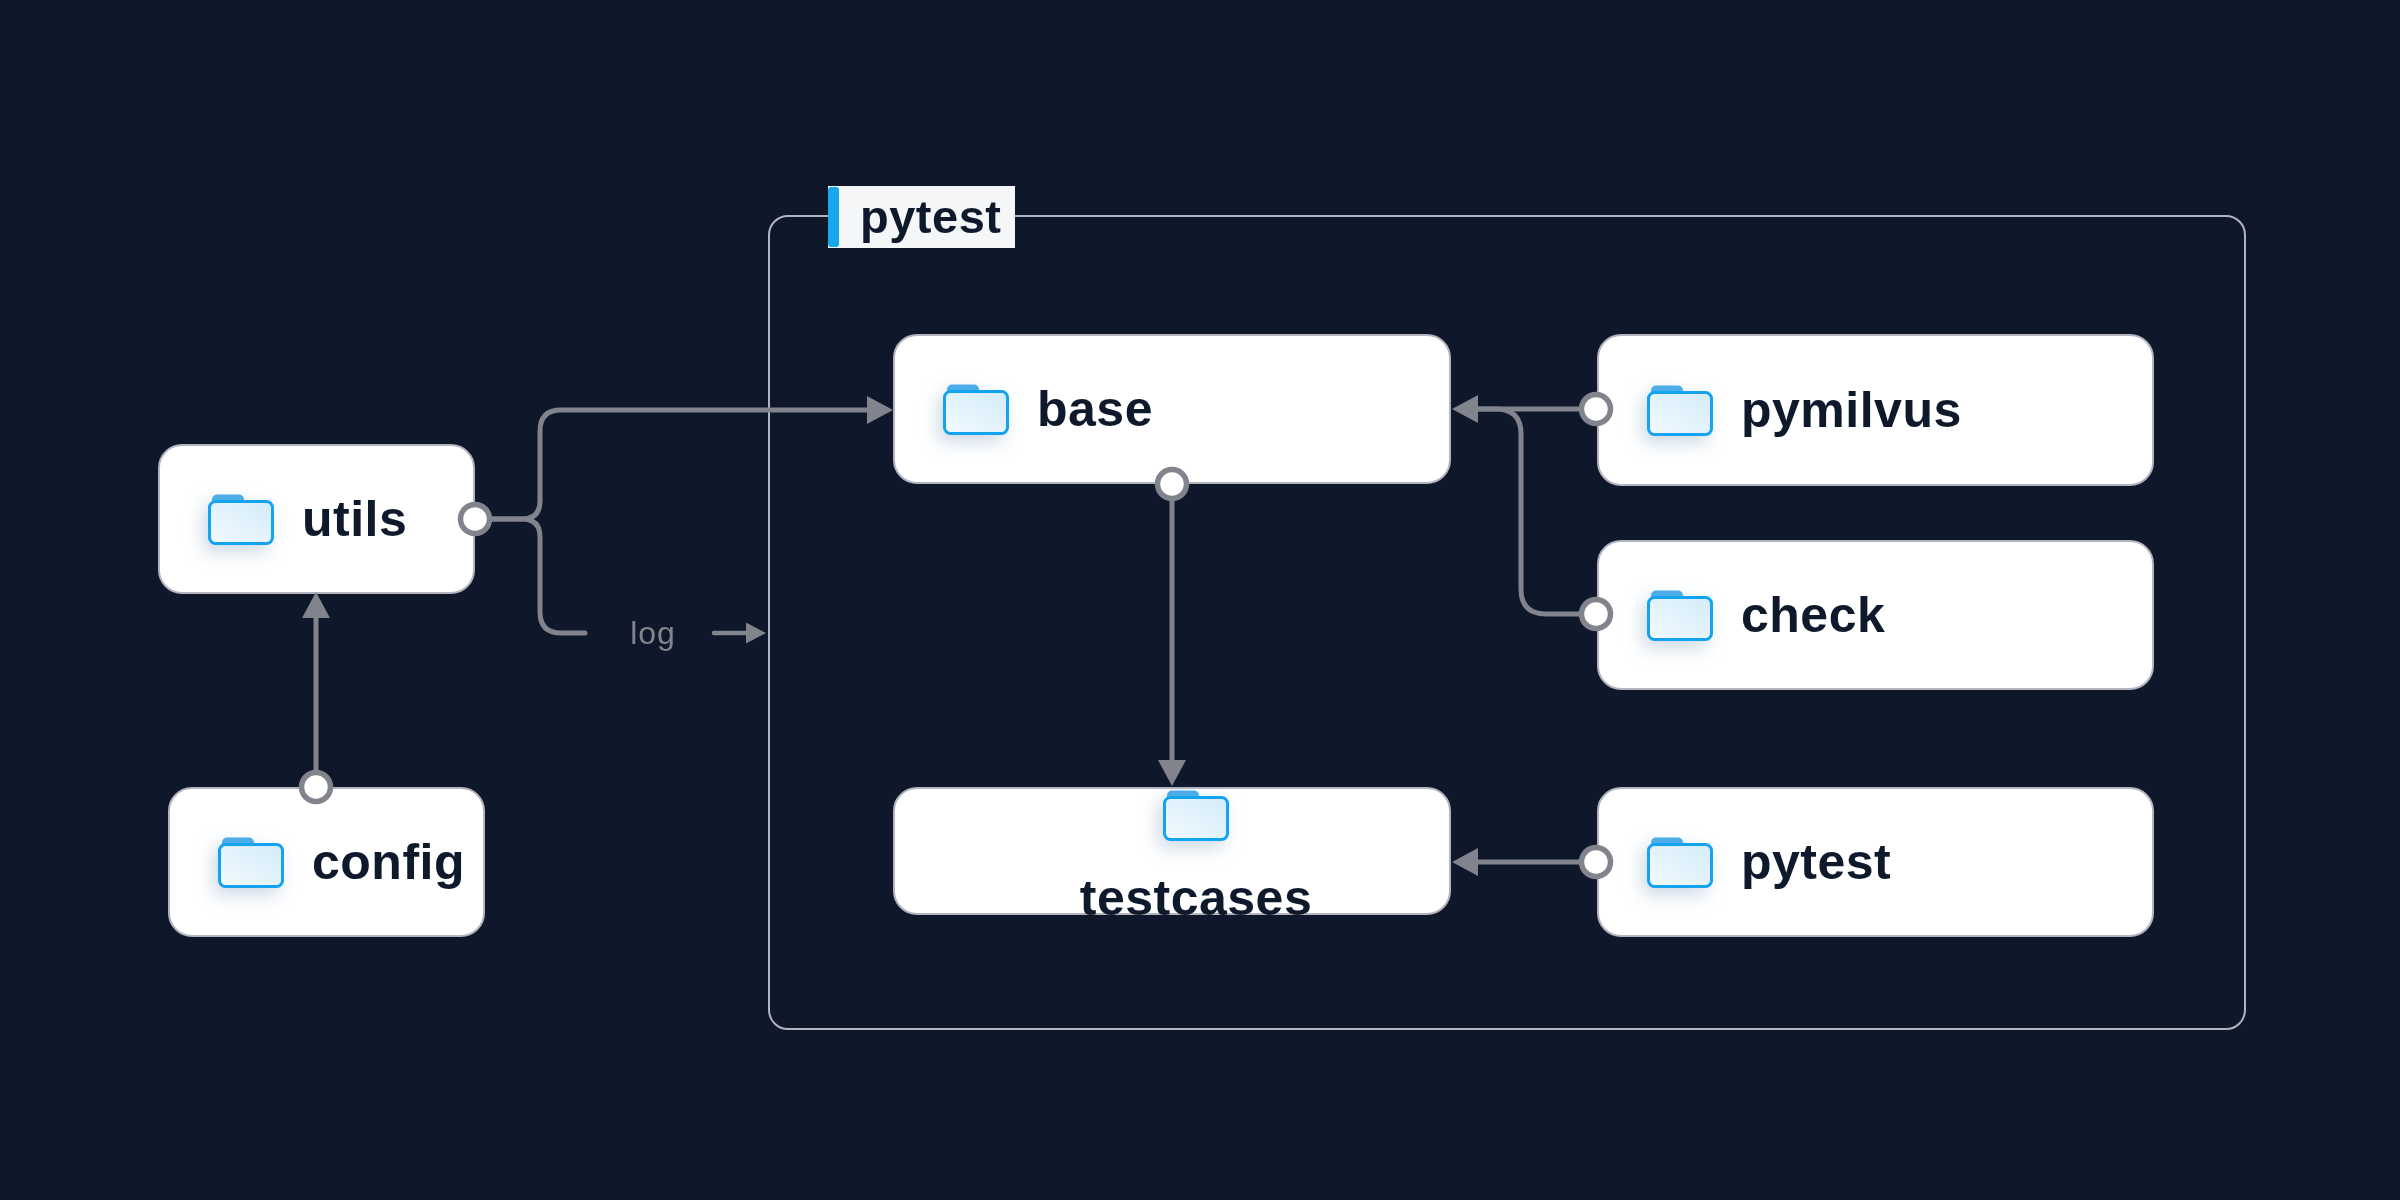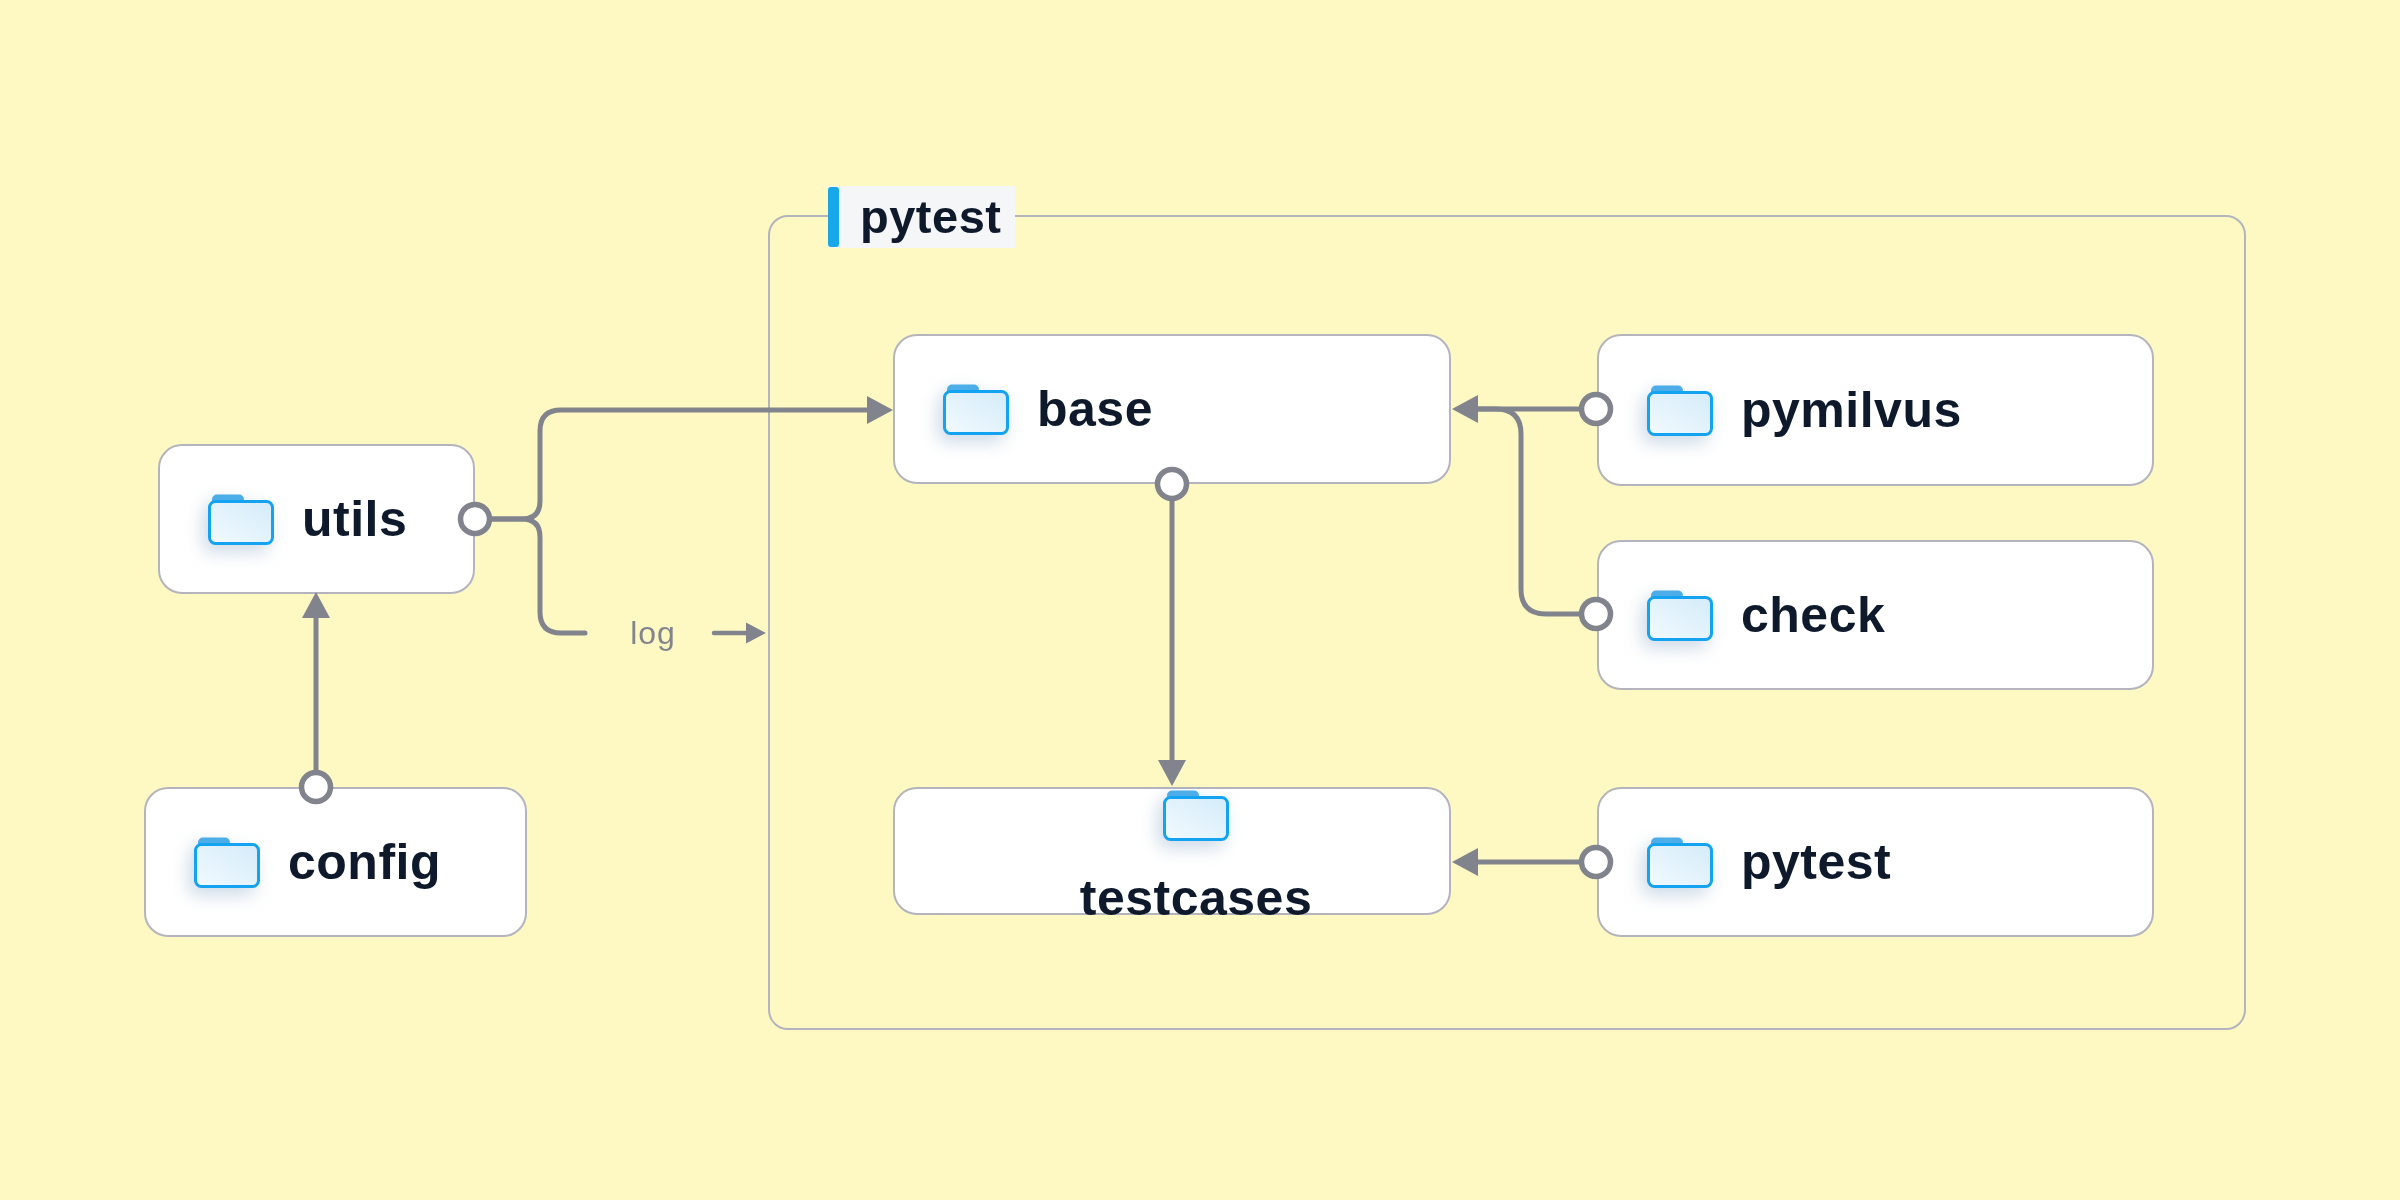--- a/index.html
+++ b/index.html
@@ -5,21 +5,21 @@
   html, body { margin: 0; padding: 0; }
   body {
     width: 2400px; height: 1200px;
     background: #f5f6f7;
     font-family: "Liberation Sans", sans-serif;
     overflow: hidden;
   }
   .canvas {
     position: relative;
     width: 2400px; height: 1200px;
-    background: #fef9c3;
+    background: #0f172a;
   }
 
   
   .group {
     position: absolute;
     left: 768px; top: 215px;
     width: 1478px; height: 815px;
     border: 2px solid #b3b4be;
     border-radius: 20px;
     box-sizing: border-box;
@@ -68,21 +68,21 @@
     letter-spacing: 0.5px;
     white-space: nowrap;
   }
   .folder {
     width: 66px; height: 52px;
     flex: 0 0 auto;
     filter: drop-shadow(-5px 7px 9px rgba(110, 150, 185, 0.35));
   }
 
   .node-utils     { left: 158px;  top: 444px; width: 317px; height: 150px; }
-  .node-config    { left: 144px;  top: 787px; width: 383px; height: 150px; }
+  .node-config    { left: 168px;  top: 787px; width: 317px; height: 150px; }
   .node-base      { left: 893px;  top: 334px; width: 558px; height: 150px; }
   .node-testcases { left: 893px;  top: 787px; width: 558px; height: 128px; flex-direction: column; }
   .node-pymilvus  { left: 1597px; top: 334px; width: 557px; height: 152px; }
   .node-check     { left: 1597px; top: 540px; width: 557px; height: 150px; }
   .node-common    { left: 1597px; top: 787px; width: 557px; height: 150px; }
 
   
   .edges {
     position: absolute;
     left: 0; top: 0;

